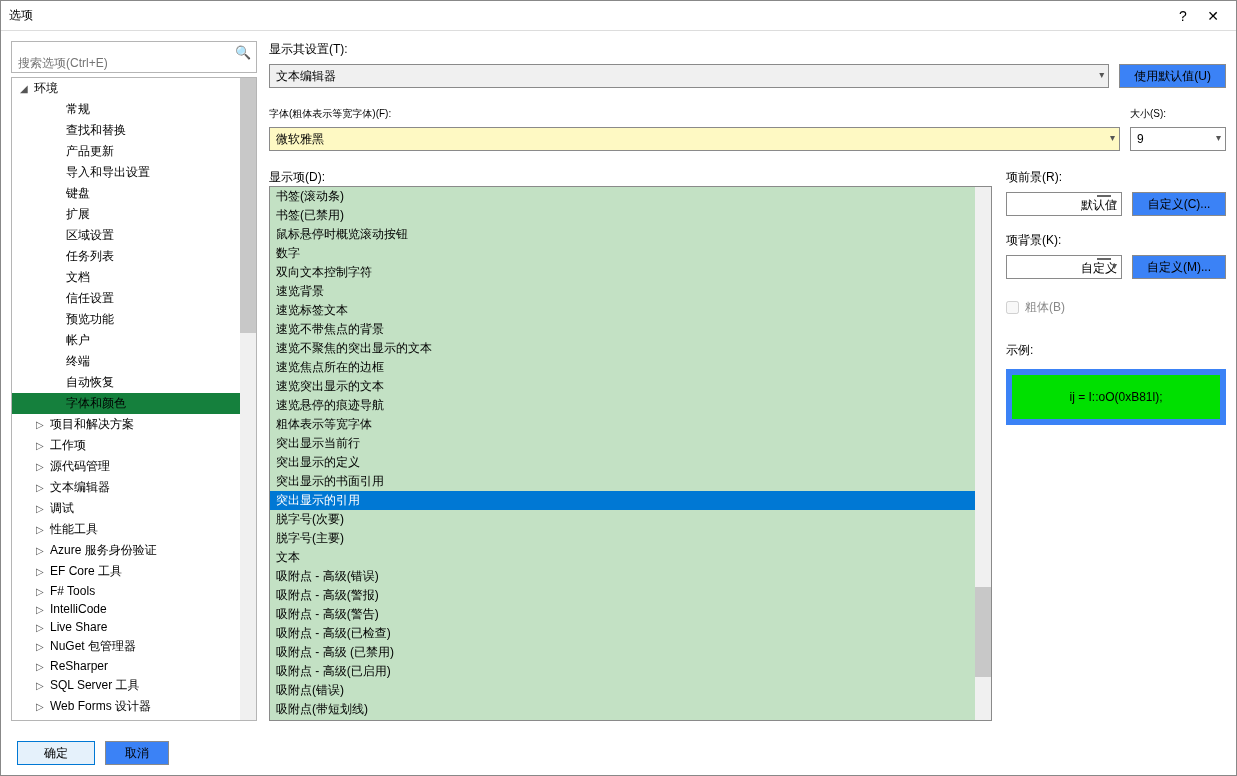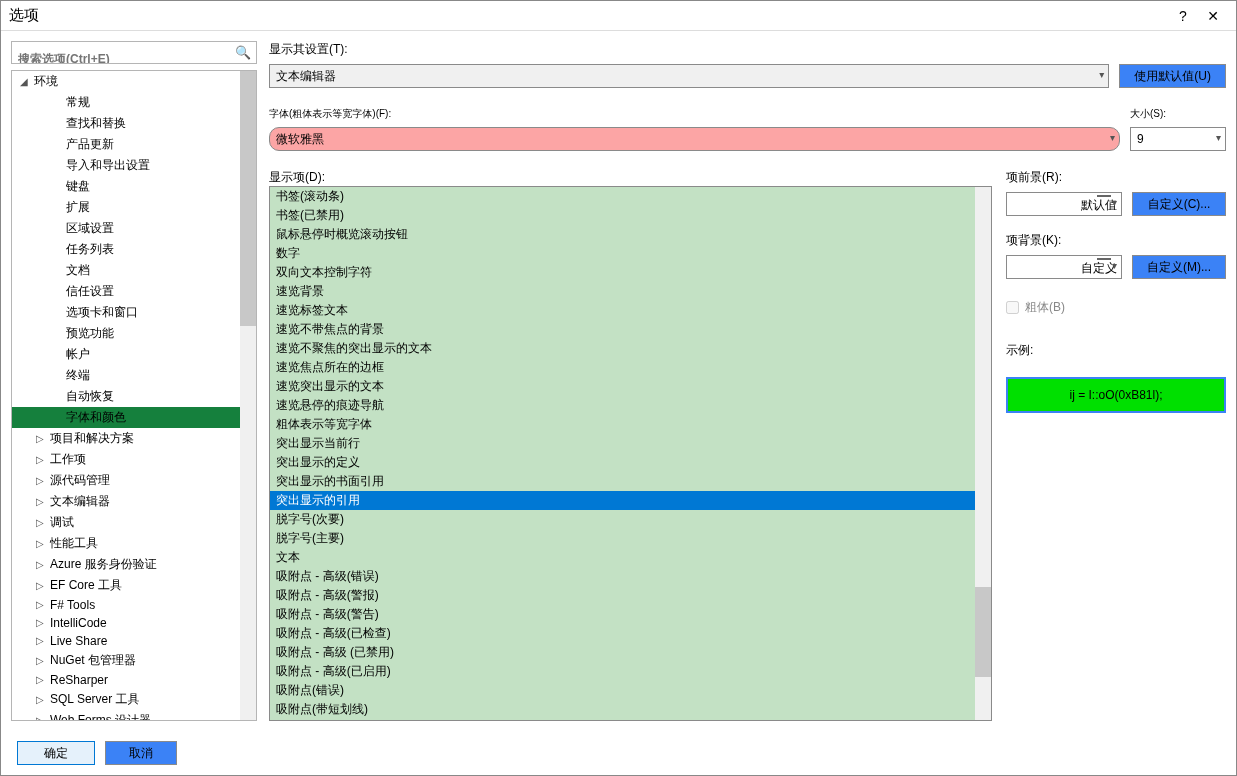--- a/index.html
+++ b/index.html
@@ -1,53 +1,53 @@
 <!DOCTYPE html>
 <html><head>
 <meta charset="utf-8">
 <style>
 * { box-sizing: border-box; margin: 0; padding: 0; font-family: "Microsoft YaHei", "Segoe UI", sans-serif; font-size: 12px; }
 body { background: #fff; width: 1237px; height: 776px; overflow: hidden; border: 1px solid #888; }
 .titlebar { height: 30px; display: flex; align-items: center; padding: 0 8px; border-bottom: 1px solid #ddd; }
-.titlebar .title { flex: 1; font-size: 15px; }
+.titlebar .title { flex: 1; font-size: 12px; }
 .titlebar .tb-btn { width: 30px; height: 28px; display: flex; align-items: center; justify-content: center; cursor: default; font-size: 14px; }
 .dialog-body { display: flex; padding: 10px; gap: 12px; height: 700px; }
 .left-pane { width: 246px; display: flex; flex-direction: column; }
 .search-wrap { position: relative; margin-bottom: 4px; }
-.search-input { width: 100%; height: 23px; border: 1px solid #b5b5b5; padding: 14px 22px 2px 6px; font-size: 12px; font-weight: bold; }
+.search-input { width: 100%; height: 32px; border: 1px solid #b5b5b5; padding: 14px 22px 2px 6px; font-size: 12px; }
 .search-icon { position: absolute; right: 5px; top: 4px; font-size: 13px; color: #555; }
 .tree { flex: 1; border: 1px solid #b5b5b5; overflow-y: auto; background: #fff; position: relative; }
 .tree-scrollbar { position: absolute; right: 0; top: 0; width: 16px; height: 100%; background: #f0f0f0; }
 .tree-thumb { position: absolute; right: 0; top: 0; width: 16px; height: 255px; background: #c8c8c8; }
 .tree-item { padding: 2px 4px 2px 8px; display: flex; align-items: center; white-space: nowrap; cursor: default; }
 .tree-item .arrow { width: 12px; display: inline-block; color: #555; font-size: 10px; }
 .tree-item .lbl { margin-left: 2px; }
 .tree-item.selected { background: #15803d; }
 .tree-item.ind1 { padding-left: 24px; }
 .tree-item.ind2 { padding-left: 40px; }
 .right-pane { flex: 1; display: flex; flex-direction: column; gap: 6px; }
 .row { display: flex; align-items: center; gap: 10px; }
 .row label { font-size: 10px; }
 .select-wide { flex: 1; height: 24px; border: 1px solid #8a8a8a; background: #f0f0f0; padding: 2px 6px; display: flex; align-items: center; position: relative; }
-.select-wide.highlighted { background: #fca5a5; border-radius: 10px; }
+.select-wide.highlighted { background: #fef9c3; }
 .select-arrow { position: absolute; right: 4px; top: 4px; font-size: 10px; color: #555; }
 .btn { height: 24px; padding: 2px 14px; border: 1px solid #8a8a8a; background: #3b82f6; cursor: default; white-space: nowrap; }
 .btn.primary { border: 1px solid #0078d4; background: #e5f1fb; }
 .right-columns { display: flex; gap: 14px; flex: 1; min-height: 0; }
 .display-items-col { flex: 1; display: flex; flex-direction: column; }
 .listbox { flex: 1; border: 1px solid #8a8a8a; background: #c3e1c4; overflow-y: hidden; position: relative; }
 .list-scrollbar { position: absolute; right: 0; top: 0; width: 16px; height: 100%; background: #f0f0f0; }
 .list-thumb { position: absolute; right: 0; width: 16px; height: 90px; top: 400px; background: #c8c8c8; }
 .list-item { padding: 1px 6px; cursor: default; font-size: 12px; line-height: 17px; }
 .list-item.selected { background: #0078d4; color: #fff; }
 .props-col { width: 220px; display: flex; flex-direction: column; gap: 6px; }
 .color-select { width: 116px; height: 24px; border: 1px solid #8a8a8a; background: #fff; display: flex; align-items: flex-end; padding: 2px 4px; position: relative; flex-direction: column; }
 .color-swatch { width: 14px; height: 14px; border: 1px solid #666; margin-right: 6px; }
 .checkbox-row { display: flex; align-items: center; gap: 6px; color: #888; }
-.sample-box { border: 2px solid #3b82f6; background: #00e000; height: 36px; display: flex; align-items: center; justify-content: center; font-family: "Microsoft YaHei", monospace; margin-top: 12px; }
+.sample-box { border: 6px solid #3b82f6; background: #00e000; height: 56px; display: flex; align-items: center; justify-content: center; font-family: "Microsoft YaHei", monospace; margin-top: 4px; }
 .footer { display: flex; gap: 10px; padding: 10px 16px; }
 .size-input { width: 96px; height: 24px; border: 1px solid #8a8a8a; padding: 2px 6px; position: relative; display: flex; align-items: center; }
 </style>
 </head>
 <body>
 
 <div class="titlebar">
   <span class="title">选项</span>
   <div class="tb-btn">?</div>
   <div class="tb-btn">✕</div>
@@ -100,24 +100,20 @@
           <span class="arrow"></span>
           <span class="lbl">任务列表</span>
         </div>
         <div class="tree-item ind2">
           <span class="arrow"></span>
           <span class="lbl">文档</span>
         </div>
         <div class="tree-item ind2">
           <span class="arrow"></span>
           <span class="lbl">信任设置</span>
-        </div>
-        <div class="tree-item ind2">
-          <span class="arrow"></span>
-          <span class="lbl">选项卡和窗口</span>
         </div>
         <div class="tree-item ind2">
           <span class="arrow"></span>
           <span class="lbl">预览功能</span>
         </div>
         <div class="tree-item ind2">
           <span class="arrow"></span>
           <span class="lbl">帐户</span>
         </div>
         <div class="tree-item ind2">
@@ -301,14 +297,14 @@
           <span>ij = I::oO(0xB81l);</span>
         </div>
       </div>
     </div>
 
   </div>
 </div>
 
 <div class="footer">
   <button class="btn primary" style="width:78px">确定</button>
-  <button class="btn" style="width:72px">取消</button>
+  <button class="btn" style="width:64px">取消</button>
 </div>
 
 </body></html>

